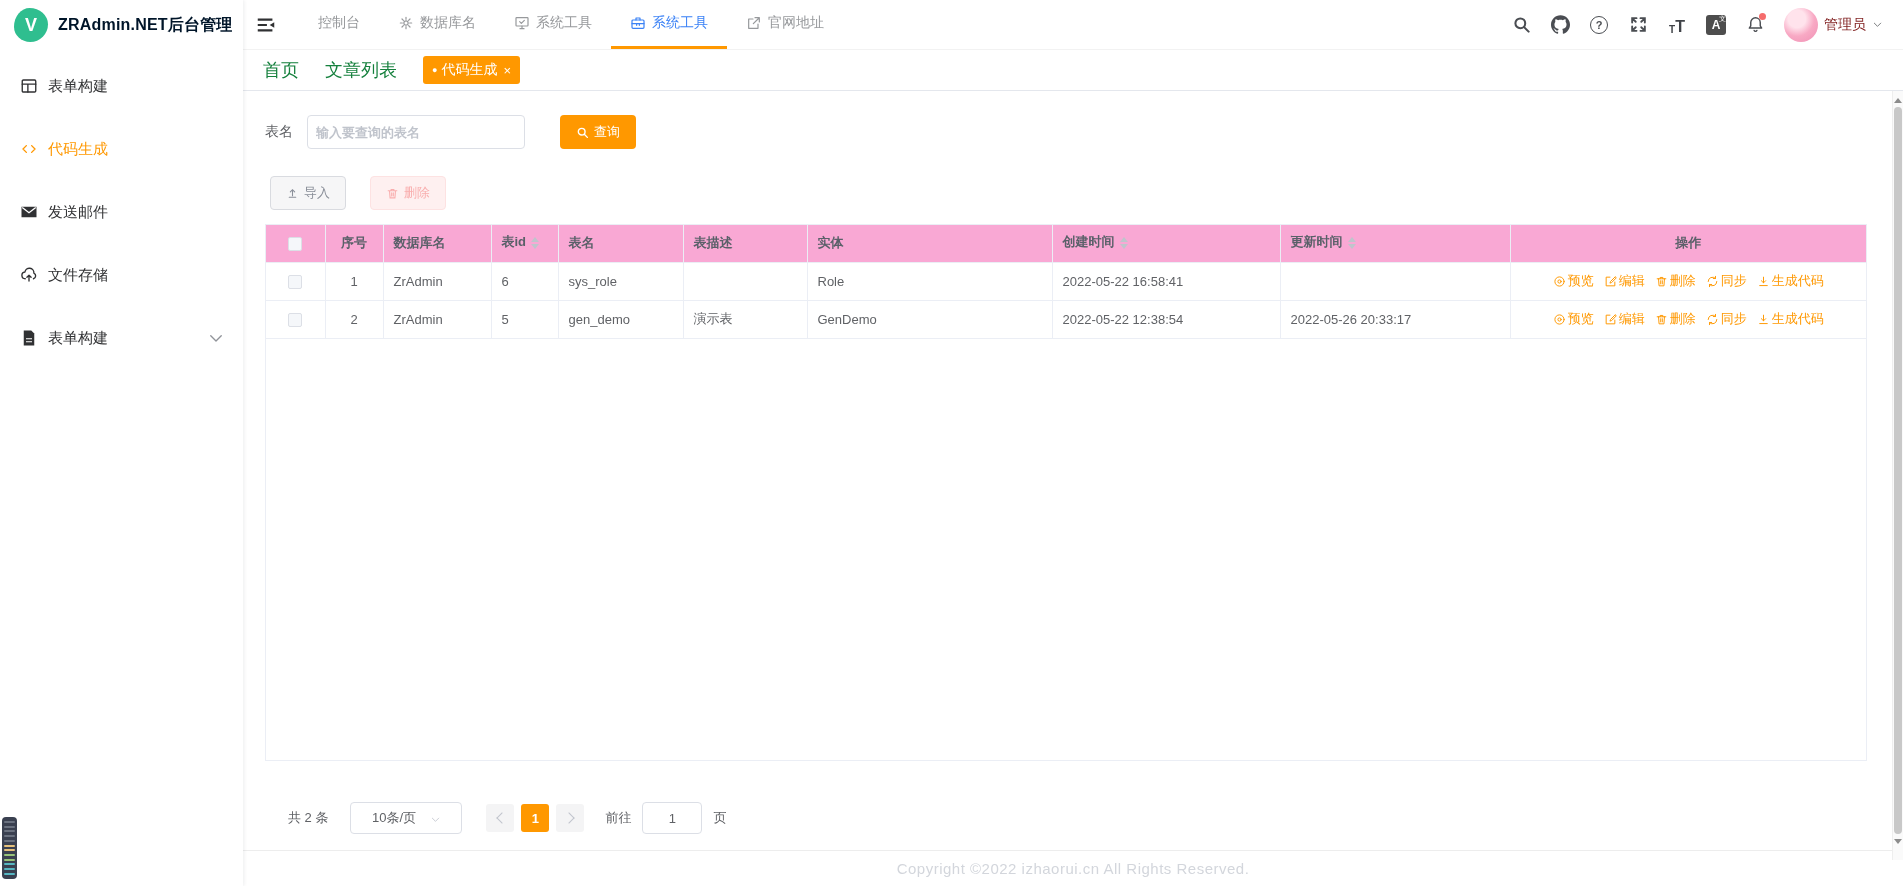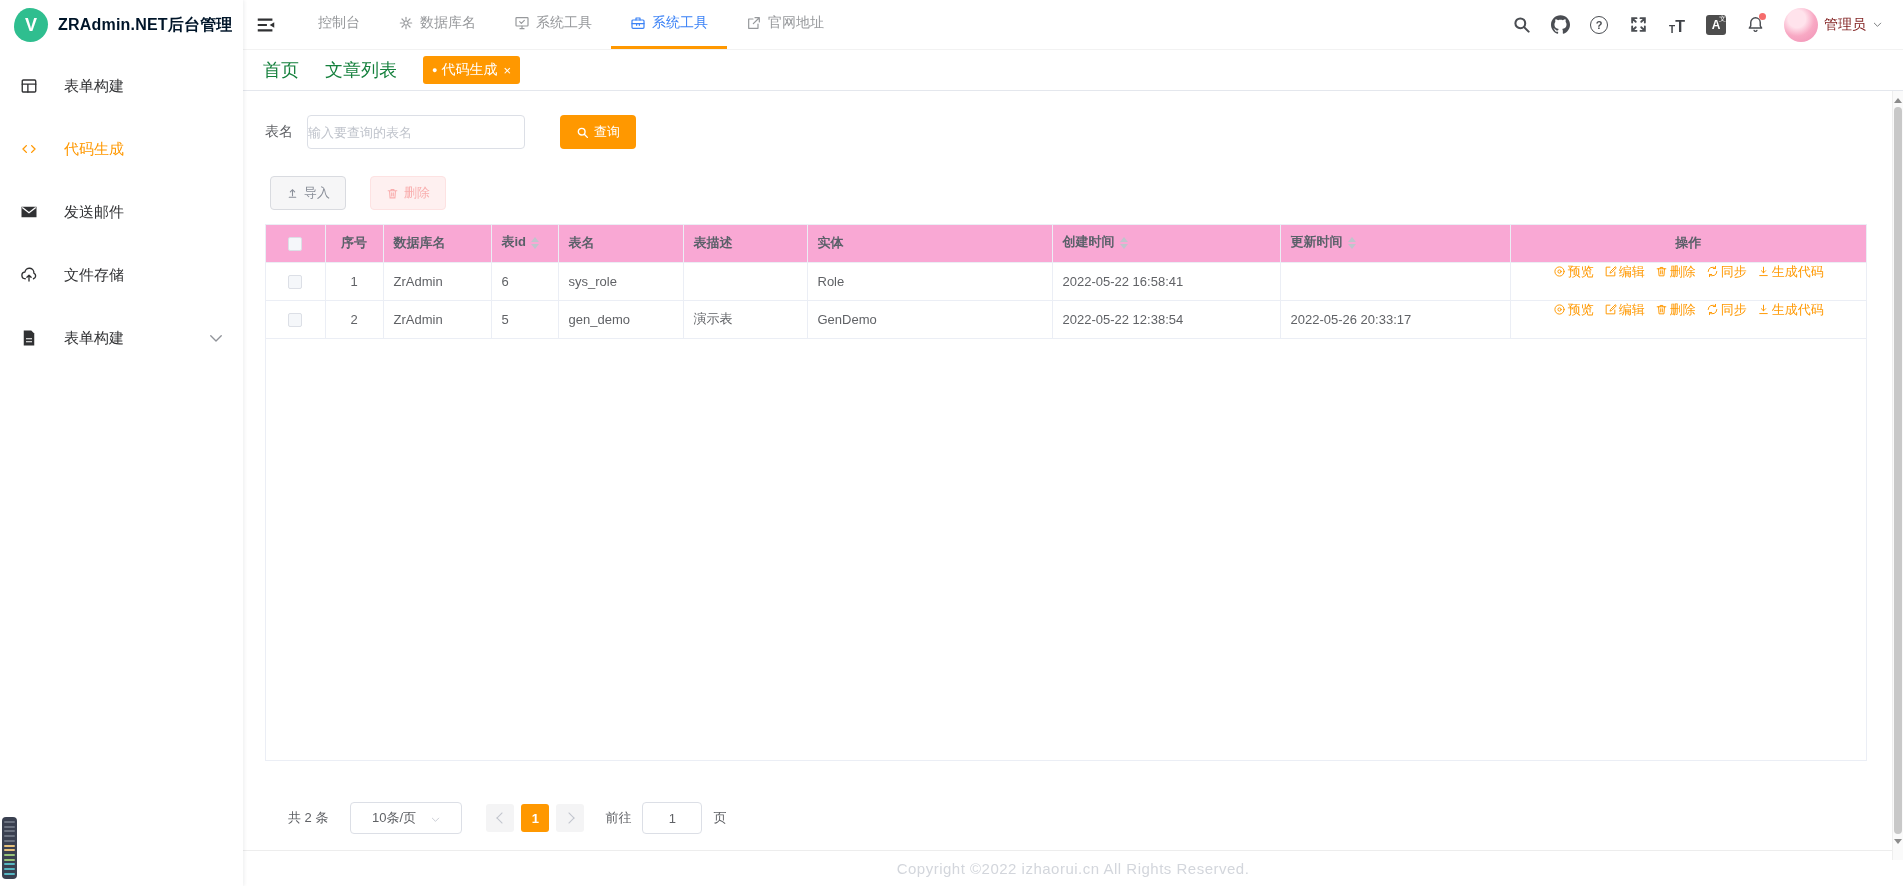--- a/index.html
+++ b/index.html
@@ -11,21 +11,21 @@
   .sidebar { width:243px; height:100%; background:#fff; flex:0 0 243px;
     box-shadow:1px 0 4px rgba(0,21,41,.08); position:relative; z-index:5; }
   .logo-row { height:50px; display:flex; align-items:center; padding-left:14px; gap:10px; }
   .logo-badge { width:34px; height:34px; background:#2fbe8f;
     border-radius:46% 54% 52% 48% / 55% 48% 52% 45%;
     display:flex; align-items:center; justify-content:center;
     color:#fff; font-weight:bold; font-size:18px; }
   .logo-title { font-size:16px; font-weight:bold; color:#001529; letter-spacing:.2px; }
   .side-menu { margin-top:8px; }
   .side-item { height:56px; margin-top:7px; display:flex; align-items:center;
-    padding:0 18px 0 20px; gap:26px; font-size:15px; color:#303133; cursor:pointer; }
+    padding:0 18px 0 20px; gap:10px; font-size:15px; color:#303133; cursor:pointer; }
   .side-item svg { width:18px; height:18px; flex:0 0 18px; }
   .side-item.active { color:#ff9800; }
   .side-item .grow { flex:1; }
   .side-chevron { width:12px; height:12px; }
 
   
   .main { flex:1; display:flex; flex-direction:column; position:relative; min-width:0; }
 
   
   .topbar { height:50px; display:flex; align-items:center; background:#fff;
@@ -64,22 +64,22 @@
   .tab.active { background:#ff9800; color:#fff; padding:5px 9px; border-radius:3px;
     display:flex; align-items:center; gap:4px; font-size:14px; }
   .tab-dot { font-size:9px; line-height:1; }
   .tab-close { font-size:13px; margin-left:2px; cursor:pointer; }
 
   
   .content { flex:1; position:relative; background:#fff; padding:24px 36px 0 22px; }
   .search-row { display:flex; align-items:center; height:34px; }
   .search-label { font-size:14px; color:#606266; width:30px; }
   .search-input { margin-left:12px; width:218px; height:34px; border:1px solid #dcdfe6;
-    border-radius:4px; padding:0 0; font-size:13px; color:#606266; outline:none;
-    font-family:inherit; }
+    border-radius:4px; padding:0 8px; font-size:13px; color:#606266; outline:none;
+    font-family:inherit;font-weight:bold; }
   .search-input::placeholder { color:#c0c4cc; }
   .btn { display:inline-flex; align-items:center; justify-content:center; gap:5px;
     border-radius:4px; font-size:13px; cursor:pointer; border:1px solid transparent;
     height:34px; padding:0 15px; font-family:inherit; }
   .btn svg { width:13px; height:13px; }
   .btn-query { background:#ff9800; color:#fff; margin-left:35px; }
   .toolbar-row { margin-top:27px; display:flex; align-items:center; gap:24px; padding-left:5px; }
   .btn-import { background:#f6f6f7; border-color:#d9dbe0; color:#8a8f99; }
   .btn-delete { background:#fef0f0; border-color:#fde2e2; color:#f9aeae; cursor:not-allowed; }
 
@@ -92,21 +92,21 @@
   th { color:#5a6069; font-weight:bold; background:#f9a8d4; }
   th:last-child, td:last-child { border-right:none; }
   .col-center { text-align:center; }
   td { color:#606266; }
   .checkbox { width:14px; height:14px; border:1px solid #dcdfe6; border-radius:2px;
     background:#f5f7fa; display:inline-block; vertical-align:middle; cursor:pointer; }
   .caret-wrap { display:inline-flex; flex-direction:column; margin-left:5px; vertical-align:middle; }
   .caret-up { width:0; height:0; border:4px solid transparent; border-bottom:5px solid #c0c4cc;
     margin-bottom:2px; }
   .caret-dn { width:0; height:0; border:4px solid transparent; border-top:5px solid #c0c4cc; }
-  .actions-cell { display:flex; align-items:flex-start; justify-content:center; gap:10px; height:37px; }
+  .actions-cell { display:flex; align-items:center; justify-content:center; gap:10px; height:37px; }
   .action-link { color:#ff9800; display:inline-flex; align-items:center; gap:2px;
     cursor:pointer; font-size:13px; }
   .action-link svg { width:13px; height:13px; }
 
   
   .pagination-row { margin-top:41px; display:flex; align-items:center; padding-left:23px;
     font-size:13px; color:#606266; }
   .pg-total { margin-right:22px; }
   .pg-select { width:112px; height:32px; border:1px solid #dcdfe6; border-radius:4px;
     display:flex; align-items:center; justify-content:center; gap:14px; color:#606266;

